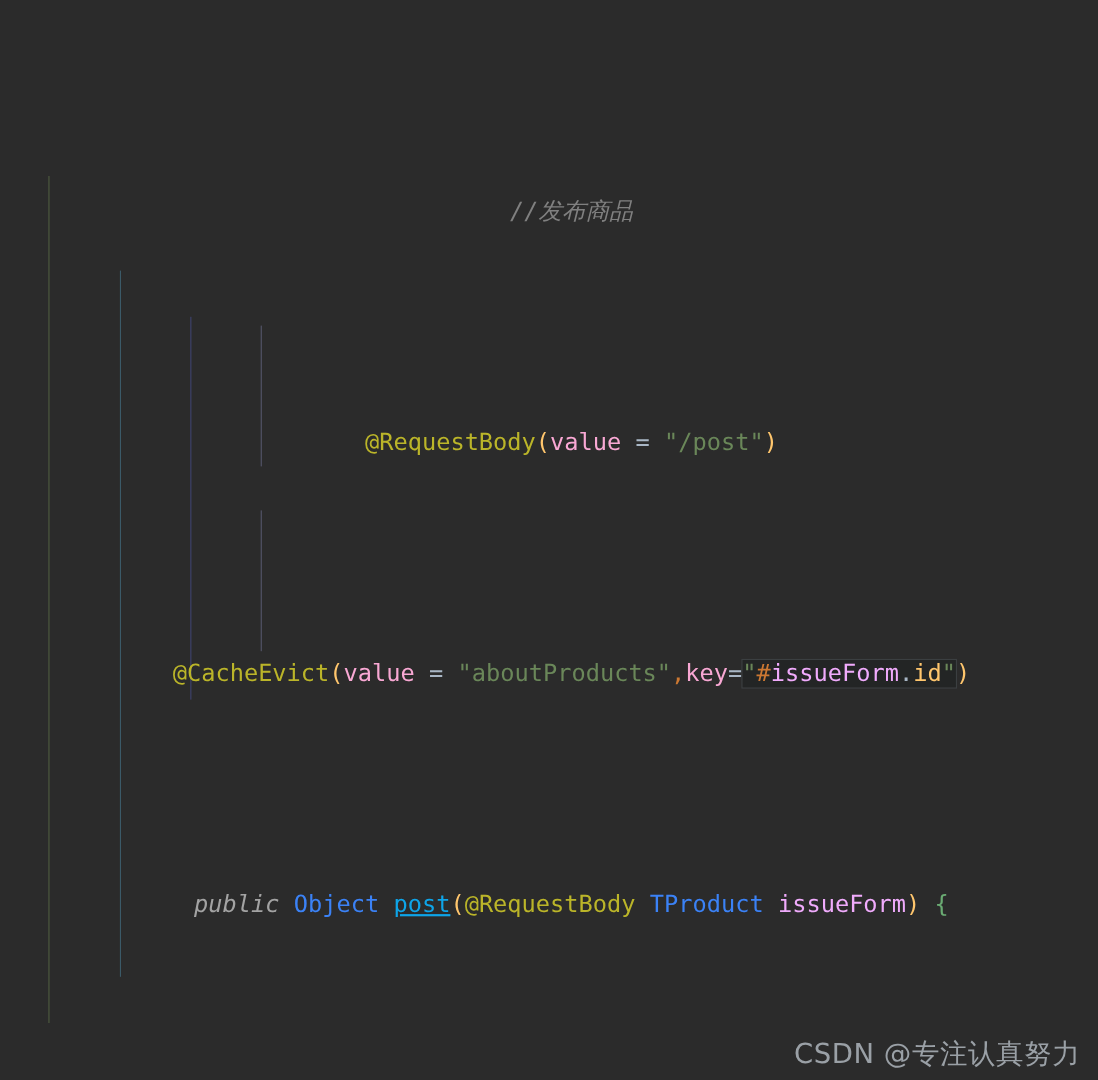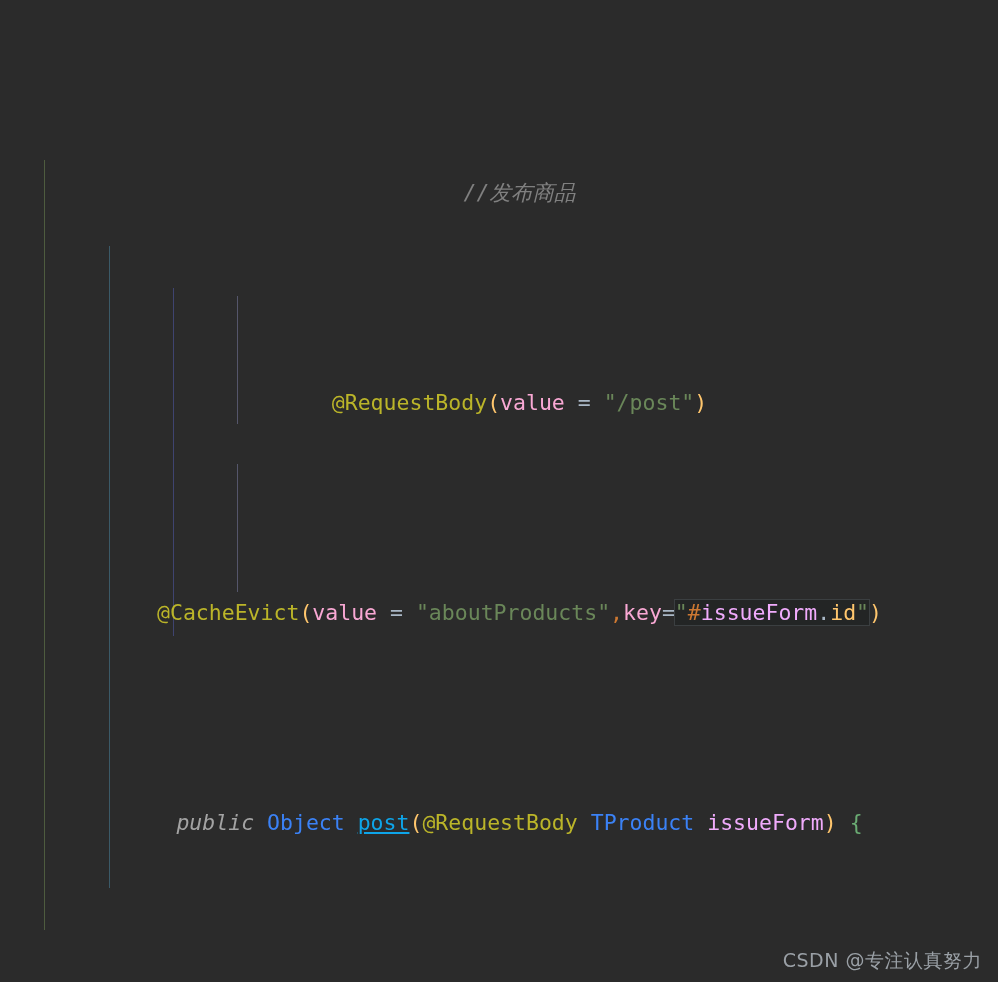--- a/index.html
+++ b/index.html
@@ -66,21 +66,21 @@
     background: #232525;
     outline: 1px solid #3b3f41;
   }
 
   .watermark {
     position: absolute;
     right: 16px;
     bottom: 8px;
     color: #9aa0a6;
     font-family: "DejaVu Sans", "Liberation Sans", sans-serif;
-    font-size: 19px;
+    font-size: 25px;
     letter-spacing: 0.5px;
     z-index: 5;
   }
 </style>
 </head>
 <body>
 
 <div id="editor">
 
   <div class="guide" style="left:44px; top:160px; height:770px; background:#4e5c3f;"></div>

